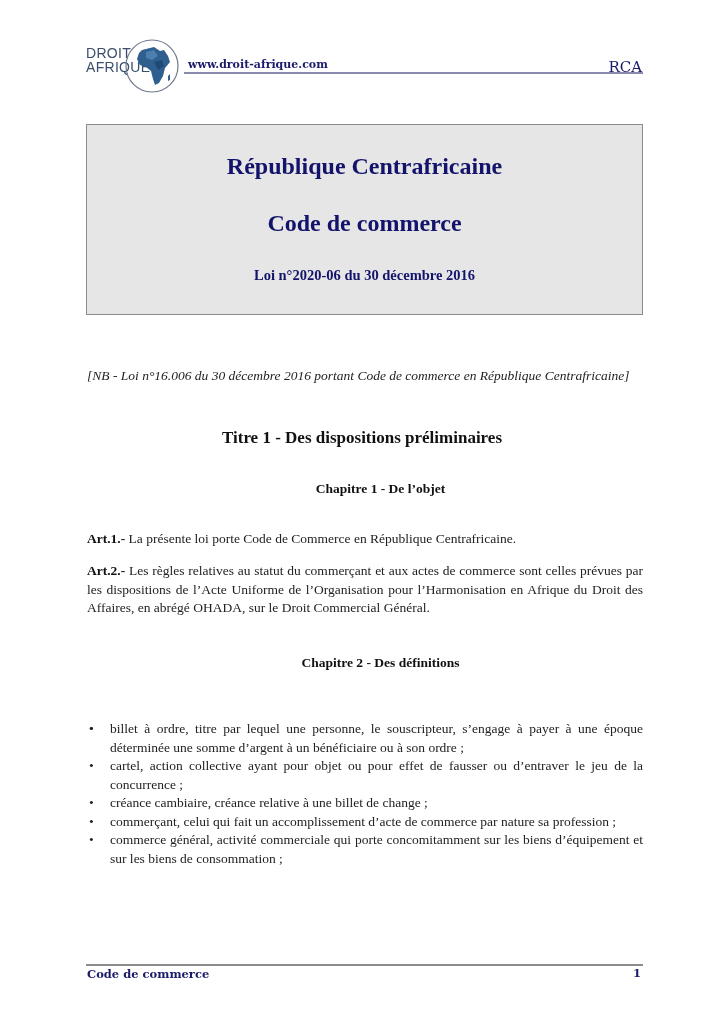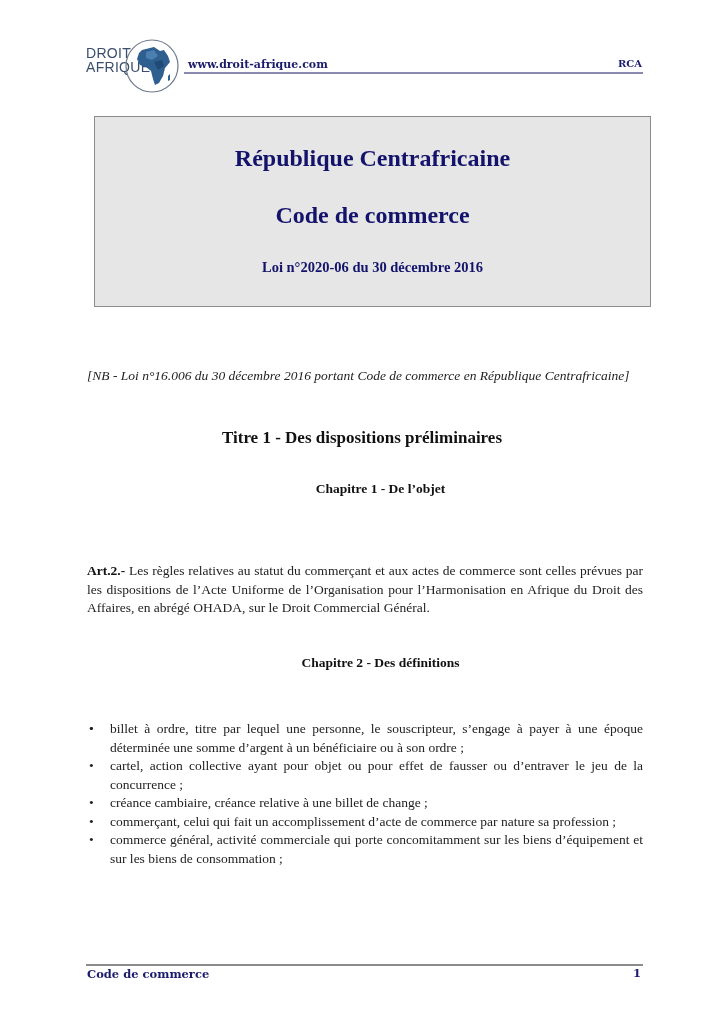--- a/index.html
+++ b/index.html
@@ -8,27 +8,27 @@
     .page { position: absolute; left: 0; top: 0; width: 724px; height: 1024px; }
 
     
     .logo { position: absolute; left: 86px; top: 38px; width: 96px; height: 56px; }
     .logo-text { position: absolute; left: 0; top: 8px; font-family: "Liberation Sans", sans-serif;
                  font-size: 14px; line-height: 14px; color: #3b4e6b; letter-spacing: 0.3px; }
     .logo-text span { display: block; }
     .logo-svg { position: absolute; left: 38px; top: 0; }
     .header-url { position: absolute; left: 188px; top: 58px; font-size: 11px; font-weight: bold;
                   color: #1b1b6b; font-family: "DejaVu Serif", serif; text-align: right; }
-    .header-rca { position: absolute; right: 82px; top: 58px; font-size: 10px; font-weight: bold;
+    .header-rca { position: absolute; right: 82px; top: 58px; font-size: 15px; font-weight: normal;
                   color: #1b1b6b; }
     .header-line { position: absolute; left: 184px; top: 72px; width: 459px; height: 2px; background: #8a8aae; }
 
     
-    .title-box { position: absolute; left: 86px; top: 116px; width: 557px; height: 191px;
-                 background: #e6e6e6; border: 1.5px solid #8c8c8c; box-sizing: border-box; margin-left: 8px; }
+    .title-box { position: absolute; left: 86px; top: 124px; width: 557px; height: 191px;
+                 background: #e6e6e6; border: 1.5px solid #8c8c8c; box-sizing: border-box; }
     .title-box .t1, .title-box .t2, .title-box .t3 { position: absolute; left: 0; right: 0; text-align: center;
                  color: #13136b; font-weight: bold; font-family: "Liberation Serif", serif; }
     .t1 { top: 28px; font-size: 24px; }
     .t2 { top: 85px; font-size: 24px; }
     .t3 { top: 142px; font-size: 14.5px; }
 
     
     .nb { position: absolute; left: 87px; top: 366px; width: 556px; font-style: italic; font-size: 13.5px;
           line-height: 19px; text-align: justify; font-family: "Liberation Serif", serif; color: #222; }
     .h-titre { position: absolute; left: 0; right: 0; top: 428px; text-align: center; font-weight: bold;
@@ -79,20 +79,23 @@
     <div class="t1">République Centrafricaine</div>
     <div class="t2">Code de commerce</div>
     <div class="t3">Loi n°2020-06 du 30 décembre 2016</div>
   </div>
 
   <div class="nb">[NB - Loi n°16.006 du 30 décembre 2016 portant Code de commerce en République Centrafricaine]</div>
 
   <div class="h-titre">Titre 1 - Des dispositions préliminaires</div>
 
   <div class="h-chap h-chap1">Chapitre 1 - De l’objet</div>
+  <div class="para art1">
+    <b>Art.1.-</b><span> La présente loi porte Code de Commerce en République Centrafricaine.</span>
+  </div>
   <div class="para art2">
     <b>Art.2.-</b><span> Les règles relatives au statut du commerçant et aux actes de commerce sont celles prévues par les dispositions de l’Acte Uniforme de l’Organisation pour l’Harmonisation en Afrique du Droit des Affaires, en abrégé OHADA, sur le Droit Commercial Général.</span>
   </div>
 
   <div class="h-chap h-chap2">Chapitre 2 - Des définitions</div>
   <ul class="def-list">
     <li><span class="bullet">•</span></li>
     <li><span class="bullet">•</span><span>billet à ordre, titre par lequel une personne, le souscripteur, s’engage à payer à une époque déterminée une somme d’argent à un bénéficiaire ou à son ordre ;</span></li>
     <li><span class="bullet">•</span><span>cartel, action collective ayant pour objet ou pour effet de fausser ou d’entraver le jeu de la concurrence ;</span></li>
     <li><span class="bullet">•</span><span>créance cambiaire, créance relative à une billet de change ;</span></li>

